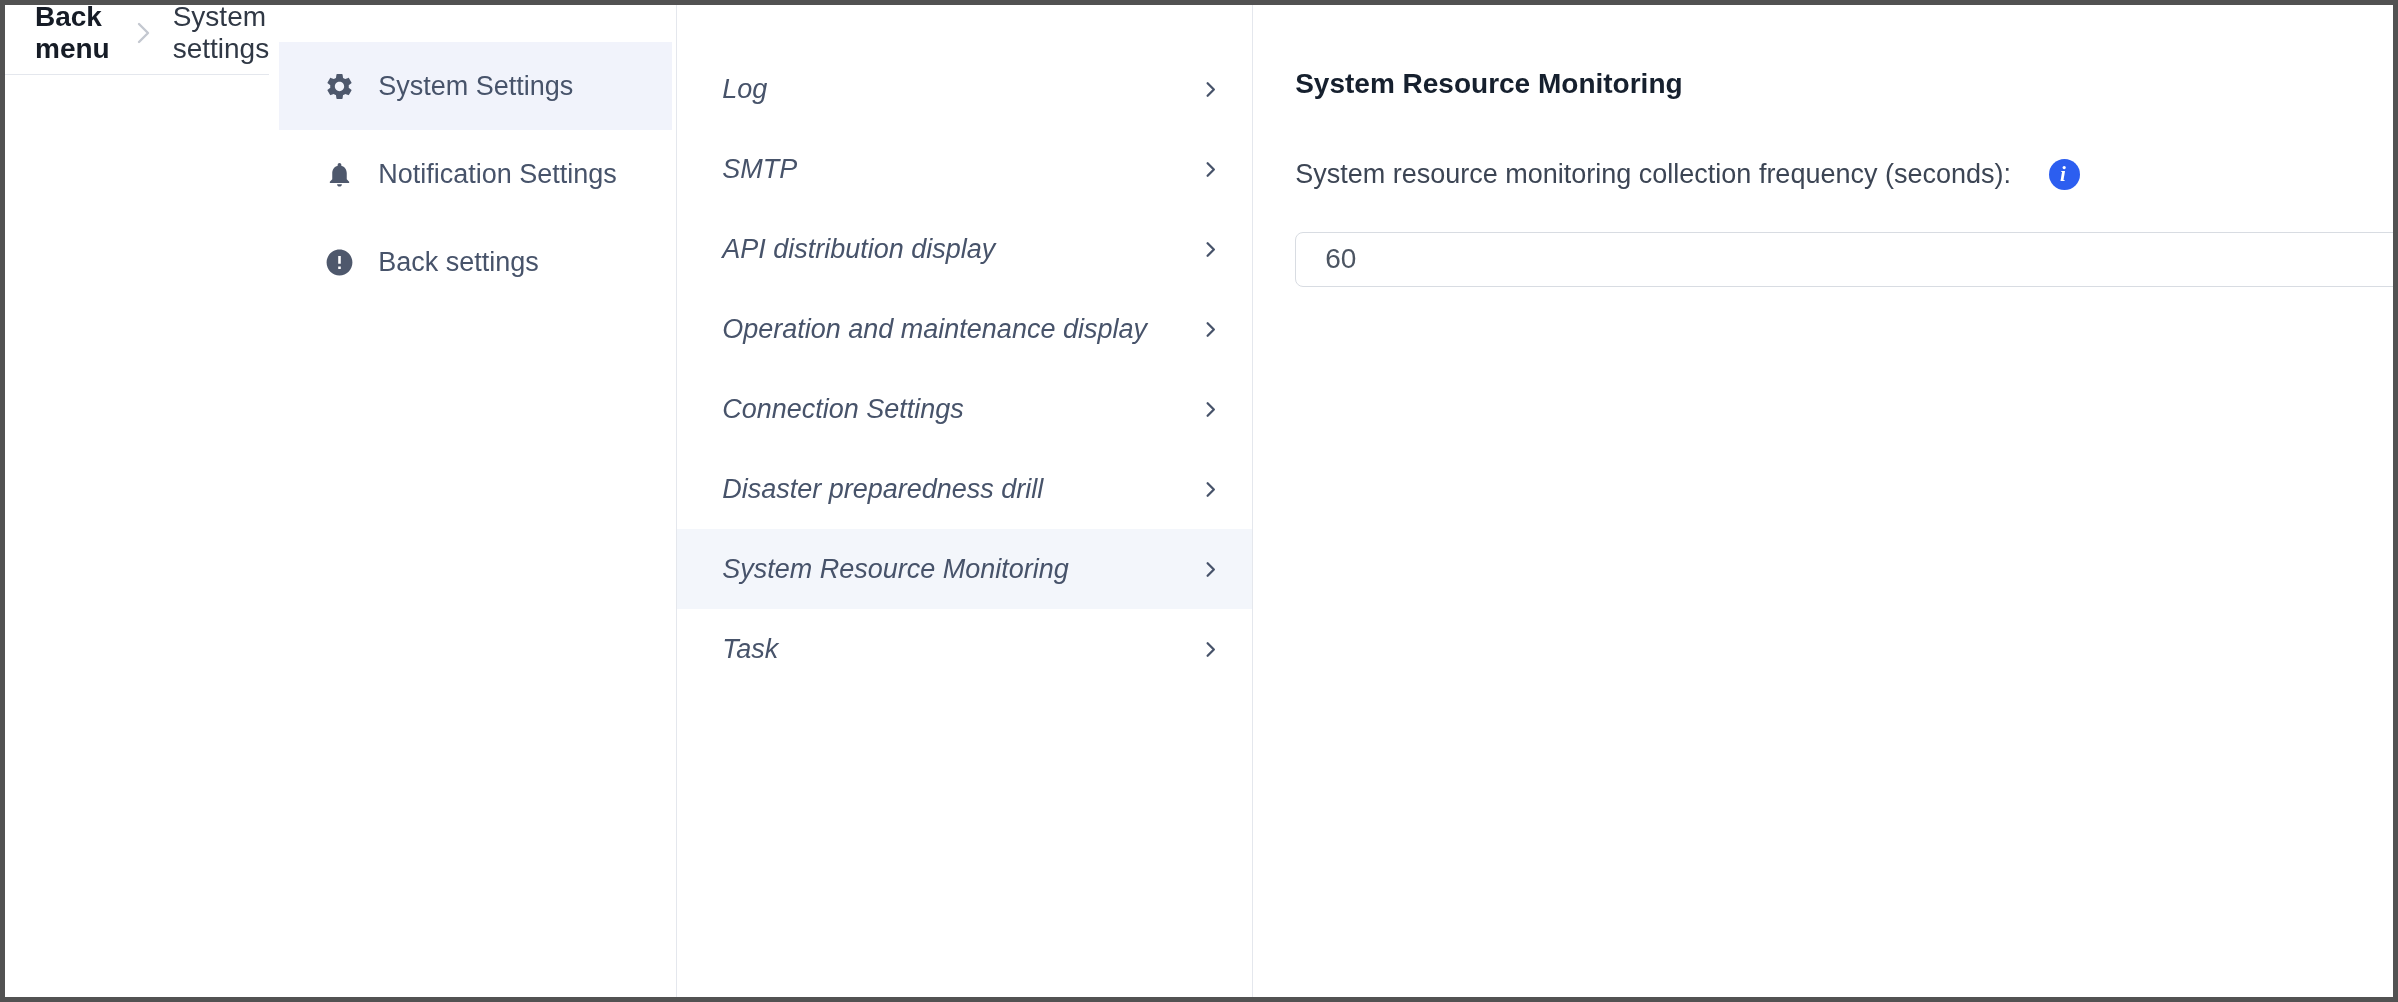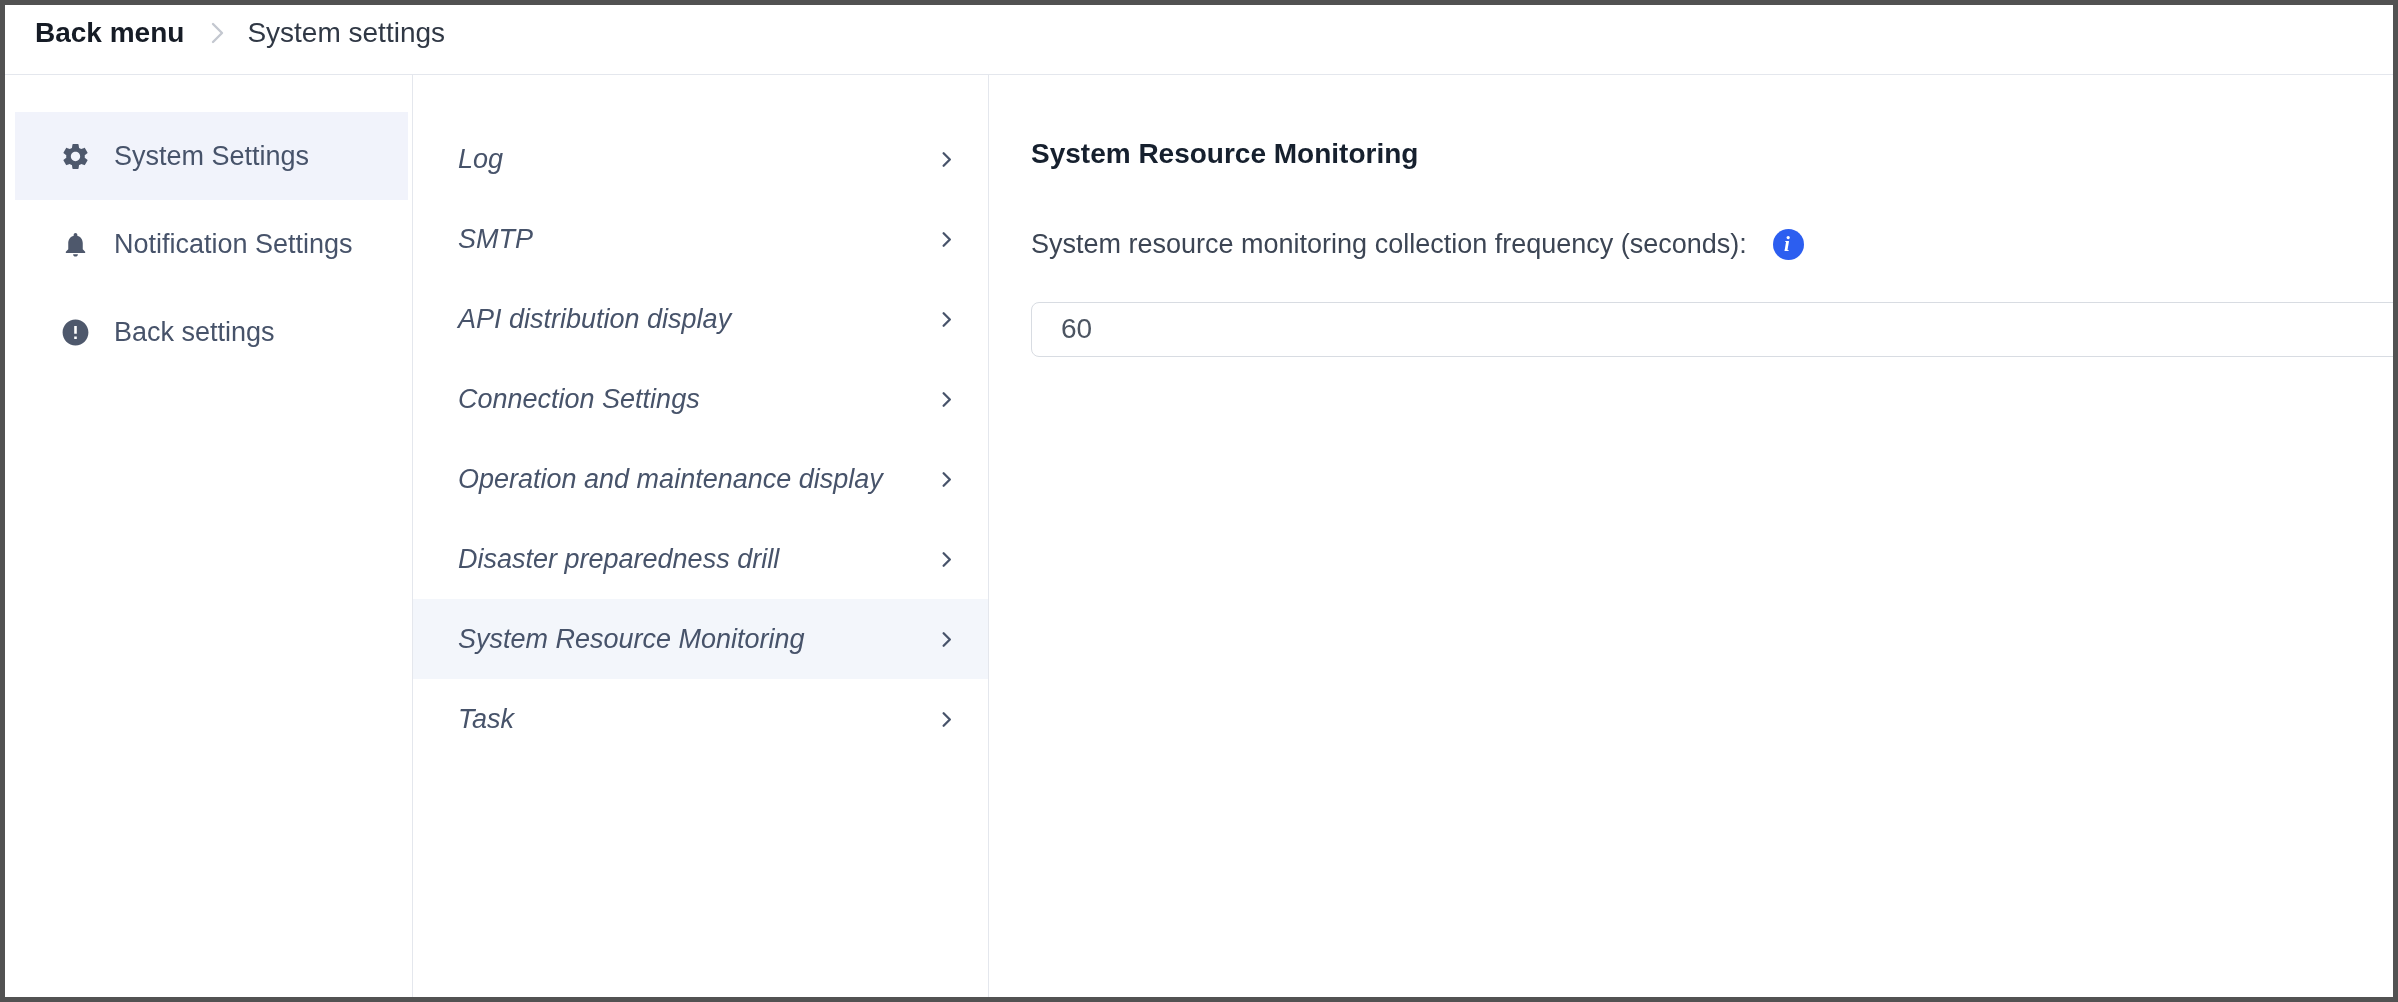--- a/index.html
+++ b/index.html
@@ -16,21 +16,21 @@
   html,body{margin:0;padding:0;}
   body{
     width:2398px;height:1002px;overflow:hidden;
     font-family:"Liberation Sans",sans-serif;
     background:#fff;
   }
   .window{
     width:2398px;height:1002px;
     border:5px solid var(--frame-border);
     background:#fff;
-    display:flex;flex-direction:column;
+    display:flex;flex-direction:row;
   }
   
   .topbar{
     flex:0 0 70px;height:70px;
     display:flex;align-items:center;
     padding:0 0 14px 30px;
     border-bottom:1px solid var(--divider);
   }
   .crumb-back{
     font-size:28px;font-weight:700;color:#161c26;cursor:pointer;
@@ -87,21 +87,21 @@
     flex:1;min-width:0;
     padding:64px 0 0 42px;
     overflow:hidden;
   }
   .content-title{
     font-size:28px;line-height:30px;font-weight:700;color:var(--text-primary);
     margin:0;
   }
   .field-row{
     margin-top:60px;
-    display:flex;align-items:center;gap:26px;
+    display:flex;align-items:center;gap:38px;
   }
   .field-label{
     font-size:27px;line-height:31px;color:#3c4554;
   }
   .info-icon{
     width:31px;height:31px;border-radius:50%;
     background:var(--info-blue);
     color:#fff;
     display:flex;align-items:center;justify-content:center;
     font-family:"Liberation Serif",serif;
@@ -187,29 +187,29 @@
         </div>
         <div class="menu-item">
           <span class="menu-label">API distribution display</span>
           <span class="menu-chevron">
             <svg viewBox="0 0 24 24" width="23" height="23" fill="none" stroke="currentColor" stroke-width="2.4" stroke-linecap="round" stroke-linejoin="round">
               <path d="M9 5.5l6.5 6.5L9 18.5"></path>
             </svg>
           </span>
         </div>
         <div class="menu-item">
+          <span class="menu-label">Operation and maintenance display</span>
+          <span class="menu-chevron">
+            <svg viewBox="0 0 24 24" width="23" height="23" fill="none" stroke="currentColor" stroke-width="2.4" stroke-linecap="round" stroke-linejoin="round">
+              <path d="M9 5.5l6.5 6.5L9 18.5"></path>
+            </svg>
+          </span>
+        </div>
+        <div class="menu-item">
           <span class="menu-label">Connection Settings</span>
-          <span class="menu-chevron">
-            <svg viewBox="0 0 24 24" width="23" height="23" fill="none" stroke="currentColor" stroke-width="2.4" stroke-linecap="round" stroke-linejoin="round">
-              <path d="M9 5.5l6.5 6.5L9 18.5"></path>
-            </svg>
-          </span>
-        </div>
-        <div class="menu-item">
-          <span class="menu-label">Operation and maintenance display</span>
           <span class="menu-chevron">
             <svg viewBox="0 0 24 24" width="23" height="23" fill="none" stroke="currentColor" stroke-width="2.4" stroke-linecap="round" stroke-linejoin="round">
               <path d="M9 5.5l6.5 6.5L9 18.5"></path>
             </svg>
           </span>
         </div>
         <div class="menu-item">
           <span class="menu-label">Disaster preparedness drill</span>
           <span class="menu-chevron">
             <svg viewBox="0 0 24 24" width="23" height="23" fill="none" stroke="currentColor" stroke-width="2.4" stroke-linecap="round" stroke-linejoin="round">

